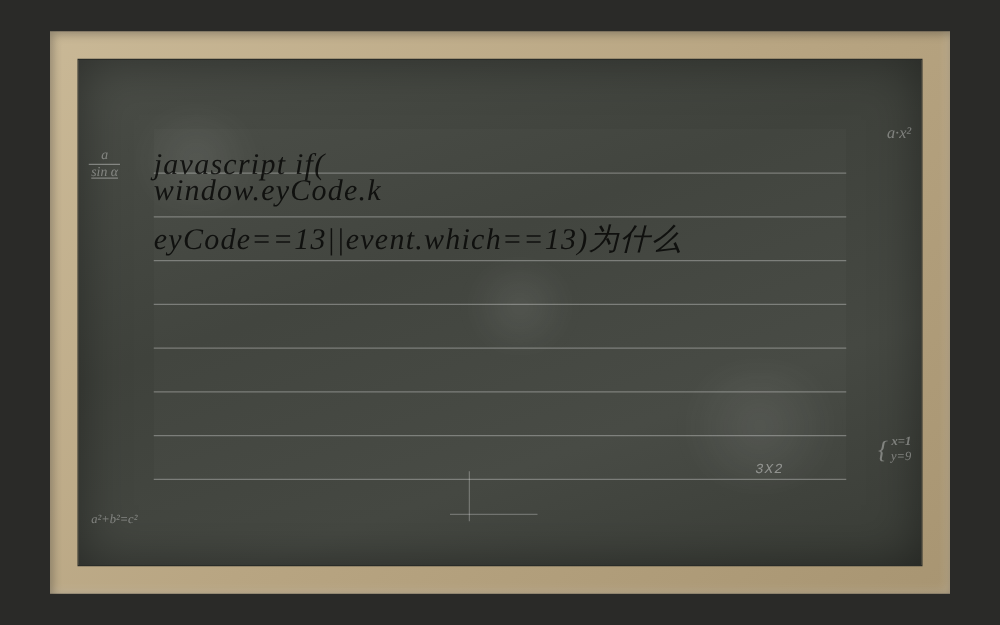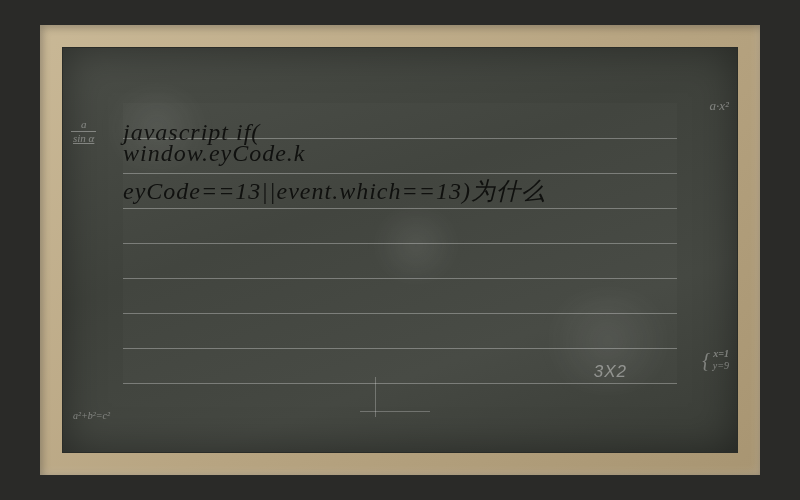--- a/index.html
+++ b/index.html
@@ -136,22 +136,22 @@
     
     .line-1-text { top: 2px; margin-top: 14px; }
     .line-2-text { top: 37px; }
     .line-3-text { top: 72px; font-style: italic; }
     
     .bottom-label {
       position: absolute;
       bottom: 70px;
       right: 110px;
       color: rgba(255,255,255,0.4);
-      font-family: Liberation Sans, sans-serif;
-      font-size: 17px;
+      font-family: Liberation Mono, monospace;
+      font-size: 11px;
       font-style: italic;
       letter-spacing: 1px;
     }
     
     .axis-sketch {
       position: absolute;
       bottom: 30px;
       left: 50%;
       transform: translateX(-50%);
       width: 80px;

